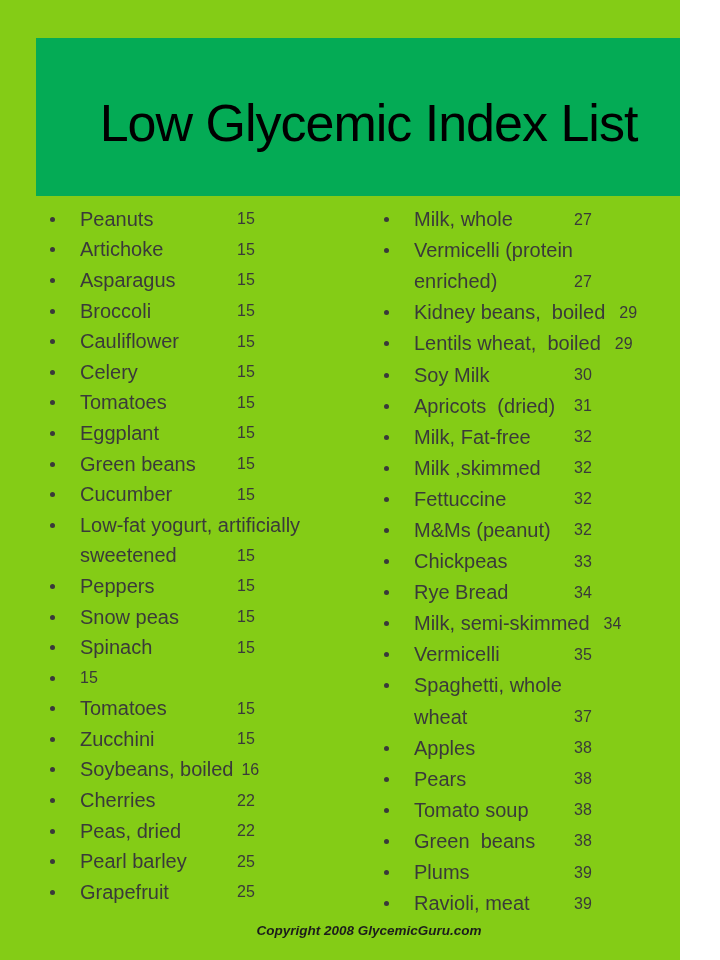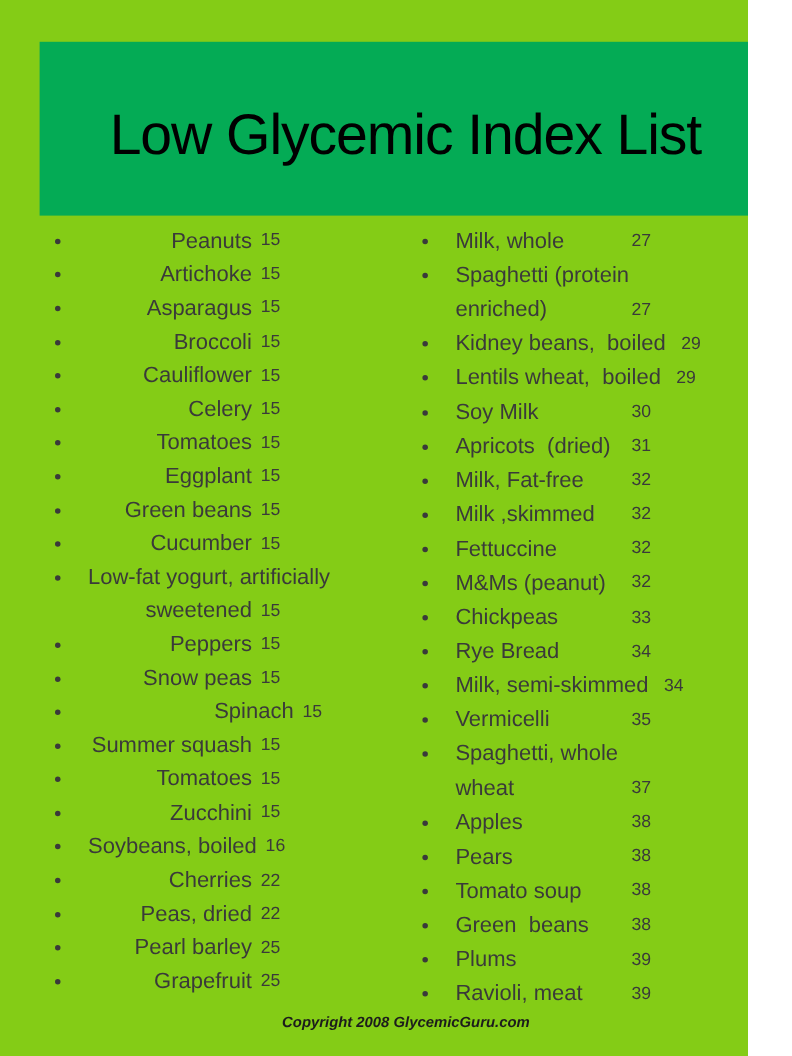--- a/index.html
+++ b/index.html
@@ -63,21 +63,21 @@
     border-radius: 50%;
     background: #3a3a3a;
     margin-left: 4px;
   }
 
   .name {
     font-size: 20px;
     color: #3a3a3a;
     white-space: pre;
   }
-  .col-left  .name { min-width: 157px; padding-right: 8px; text-align: right; }
+  .col-left  .name { min-width: 157px; padding-right: 8px; }
   .col-right .name { min-width: 160px; padding-right: 14px; }
 
   .val {
     font-size: 16px;
     color: #3a3a3a;
     white-space: pre;
   }
 
   .footer {
     position: absolute;
@@ -111,33 +111,33 @@
       <div class="row"><span class="bcell"><span class="dot"></span></span><span class="name" style="color: rgb(58, 58, 58);">Cauliflower</span><span class="val" style="color: rgb(58, 58, 58);">15</span></div>
       <div class="row"><span class="bcell"><span class="dot"></span></span><span class="name" style="color: rgb(58, 58, 58);">Celery</span><span class="val" style="color: rgb(58, 58, 58);">15</span></div>
       <div class="row"><span class="bcell"><span class="dot"></span></span><span class="name" style="color: rgb(58, 58, 58);">Tomatoes</span><span class="val" style="color: rgb(58, 58, 58);">15</span></div>
       <div class="row"><span class="bcell"><span class="dot"></span></span><span class="name" style="color: rgb(58, 58, 58);">Eggplant</span><span class="val" style="color: rgb(58, 58, 58);">15</span></div>
       <div class="row"><span class="bcell"><span class="dot"></span></span><span class="name" style="color: rgb(58, 58, 58);">Green beans</span><span class="val" style="color: rgb(58, 58, 58);">15</span></div>
       <div class="row"><span class="bcell"><span class="dot"></span></span><span class="name" style="color: rgb(58, 58, 58);">Cucumber</span><span class="val" style="color: rgb(58, 58, 58);">15</span></div>
       <div class="row"><span class="bcell"><span class="dot"></span></span><span class="name" style="color: rgb(58, 58, 58);">Low-fat yogurt, artificially</span></div>
       <div class="row"><span class="bcell"></span><span class="name" style="color: rgb(58, 58, 58);">sweetened</span><span class="val" style="color: rgb(58, 58, 58);">15</span></div>
       <div class="row"><span class="bcell"><span class="dot"></span></span><span class="name" style="color: rgb(58, 58, 58);">Peppers</span><span class="val" style="color: rgb(58, 58, 58);">15</span></div>
       <div class="row"><span class="bcell"><span class="dot"></span></span><span class="name" style="color: rgb(58, 58, 58);">Snow peas</span><span class="val" style="color: rgb(58, 58, 58);">15</span></div>
-      <div class="row"><span class="bcell"><span class="dot"></span></span><span class="name" style="color: rgb(58, 58, 58); margin-left: 38px;">Spinach</span><span class="val" style="color: rgb(58, 58, 58);">15</span></div>
-      <div class="row"><span class="bcell"><span class="dot"></span></span><span class="name" style="color: rgb(58, 58, 58);">Summer squash</span><span class="val" style="color: rgb(58, 58, 58);">15</span></div>
+      <div class="row"><span class="bcell"><span class="dot"></span></span><span class="name" style="color: rgb(58, 58, 58);">Spinach</span><span class="val" style="color: rgb(58, 58, 58);">15</span></div>
+      <div class="row"><span class="bcell"><span class="dot"></span></span><span class="val" style="color: rgb(58, 58, 58);">15</span></div>
       <div class="row"><span class="bcell"><span class="dot"></span></span><span class="name" style="color: rgb(58, 58, 58);">Tomatoes</span><span class="val" style="color: rgb(58, 58, 58);">15</span></div>
       <div class="row"><span class="bcell"><span class="dot"></span></span><span class="name" style="color: rgb(58, 58, 58);">Zucchini</span><span class="val" style="color: rgb(58, 58, 58);">15</span></div>
       <div class="row"><span class="bcell"><span class="dot"></span></span><span class="name" style="color: rgb(58, 58, 58);">Soybeans, boiled</span><span class="val" style="color: rgb(58, 58, 58);">16</span></div>
       <div class="row"><span class="bcell"><span class="dot"></span></span><span class="name" style="color: rgb(58, 58, 58);">Cherries</span><span class="val" style="color: rgb(58, 58, 58);">22</span></div>
       <div class="row"><span class="bcell"><span class="dot"></span></span><span class="name" style="color: rgb(58, 58, 58);">Peas, dried</span><span class="val" style="color: rgb(58, 58, 58);">22</span></div>
       <div class="row"><span class="bcell"><span class="dot"></span></span><span class="name" style="color: rgb(58, 58, 58);">Pearl barley</span><span class="val" style="color: rgb(58, 58, 58);">25</span></div>
       <div class="row"><span class="bcell"><span class="dot"></span></span><span class="name" style="color: rgb(58, 58, 58);">Grapefruit</span><span class="val" style="color: rgb(58, 58, 58);">25</span></div>
     </div>
   <div class="col col-right" id="col-right">
       <div class="row"><span class="bcell"><span class="dot"></span></span><span class="name" style="color: rgb(58, 58, 58);">Milk, whole</span><span class="val" style="color: rgb(58, 58, 58);">27</span></div>
-      <div class="row"><span class="bcell"><span class="dot"></span></span><span class="name" style="color: rgb(58, 58, 58);">Spaghetti (protein</span></div>
+      <div class="row"><span class="bcell"><span class="dot"></span></span><span class="name" style="color: rgb(58, 58, 58);">Vermicelli (protein</span></div>
       <div class="row"><span class="bcell"></span><span class="name" style="color: rgb(58, 58, 58);">enriched)</span><span class="val" style="color: rgb(58, 58, 58);">27</span></div>
       <div class="row"><span class="bcell"><span class="dot"></span></span><span class="name" style="color: rgb(58, 58, 58);">Kidney beans,  boiled</span><span class="val" style="color: rgb(58, 58, 58);">29</span></div>
       <div class="row"><span class="bcell"><span class="dot"></span></span><span class="name" style="color: rgb(58, 58, 58);">Lentils wheat,  boiled</span><span class="val" style="color: rgb(58, 58, 58);">29</span></div>
       <div class="row"><span class="bcell"><span class="dot"></span></span><span class="name" style="color: rgb(58, 58, 58);">Soy Milk</span><span class="val" style="color: rgb(58, 58, 58);">30</span></div>
       <div class="row"><span class="bcell"><span class="dot"></span></span><span class="name" style="color: rgb(58, 58, 58);">Apricots  (dried)</span><span class="val" style="color: rgb(58, 58, 58);">31</span></div>
       <div class="row"><span class="bcell"><span class="dot"></span></span><span class="name" style="color: rgb(58, 58, 58);">Milk, Fat-free</span><span class="val" style="color: rgb(58, 58, 58);">32</span></div>
       <div class="row"><span class="bcell"><span class="dot"></span></span><span class="name" style="color: rgb(58, 58, 58);">Milk ,skimmed</span><span class="val" style="color: rgb(58, 58, 58);">32</span></div>
       <div class="row"><span class="bcell"><span class="dot"></span></span><span class="name" style="color: rgb(58, 58, 58);">Fettuccine</span><span class="val" style="color: rgb(58, 58, 58);">32</span></div>
       <div class="row"><span class="bcell"><span class="dot"></span></span><span class="name" style="color: rgb(58, 58, 58);">M&amp;Ms (peanut)</span><span class="val" style="color: rgb(58, 58, 58);">32</span></div>
       <div class="row"><span class="bcell"><span class="dot"></span></span><span class="name" style="color: rgb(58, 58, 58);">Chickpeas</span><span class="val" style="color: rgb(58, 58, 58);">33</span></div>

